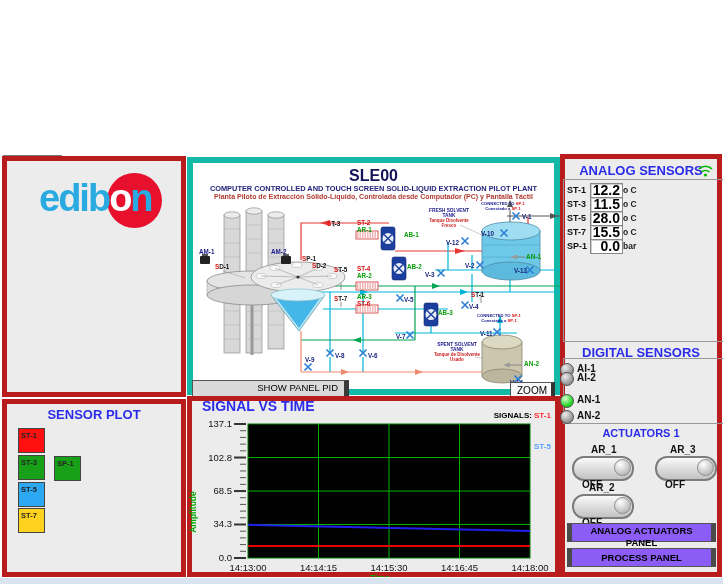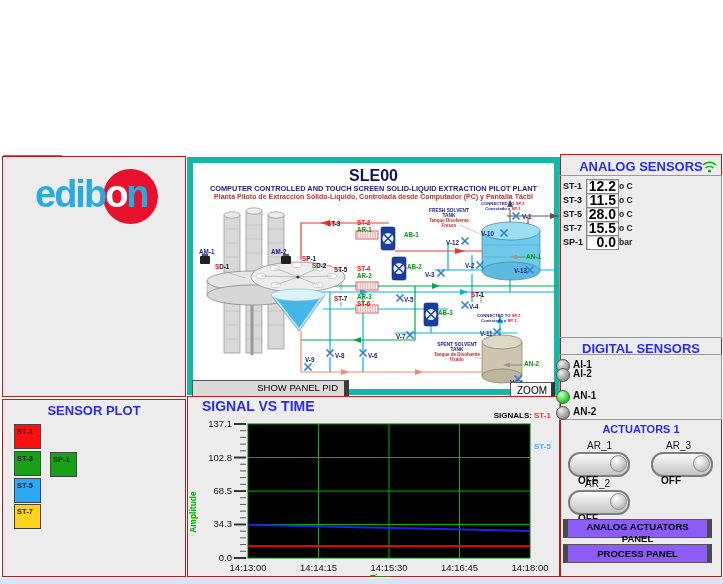--- a/index.html
+++ b/index.html
@@ -1,17 +1,17 @@
 <!DOCTYPE html>
 <html><head>
 <meta charset="utf-8">
 <style>
   html,body{margin:0;padding:0;background:#fff;font-family:"Liberation Sans",sans-serif;}
   #stage{position:relative;width:723px;height:584px;background:#fff;overflow:hidden;}
-  .panel{position:absolute;background:#ececec;border:1px solid #b91c1c;box-sizing:border-box;}
+  .panel{position:absolute;background:#ececec;border:5px solid #b91c1c;box-sizing:border-box;}
   .abs{position:absolute;box-sizing:border-box;}
   .bluetitle{color:#2b2bea;font-weight:bold;text-align:center;}
   
   #version{left:3px;top:155px;width:59px;height:15px;background:#ededed;border:1px solid #7a7a7a;
     font-size:10.5px;font-weight:bold;color:#111;text-align:center;line-height:14px;}
   
   #logo{left:26px;top:164px;width:156px;height:64px;}
   #logo .circle{position:absolute;left:76px;top:4px;width:55px;height:55px;border-radius:50%;background:#e8112d;}
   #logo .word{position:absolute;left:8px;top:8px;font-size:38px;font-weight:bold;letter-spacing:-2px;color:#29abe2;}
   #logo .word .o2{color:#ffffff;}
@@ -36,21 +36,21 @@
   .led{position:absolute;left:-4px;top:0;width:12px;height:12px;border-radius:50%;border:1px solid #555;
     background:radial-gradient(circle at 35% 30%, #ededed, #8a8a8a 75%);}
   .led.on{background:radial-gradient(circle at 35% 30%, #d6ffd0, #17cf17 70%);}
   .ledrow .lbl{position:absolute;left:13px;top:0;font-size:10px;font-weight:bold;color:#111;}
   
   .toggle{position:absolute;width:58px;height:21px;border:2px solid #7c7c7c;border-radius:12px;
     background:linear-gradient(#fafafa,#c2c2c2);}
   .toggle .txt{position:absolute;left:8px;top:3px;font-size:10px;font-weight:bold;color:#111;margin-top:18px;}
   .toggle .knob{position:absolute;right:1px;top:1px;width:17px;height:17px;border-radius:50%;
     background:radial-gradient(circle at 35% 30%,#ffffff,#b5b5b5 80%);border:1px solid #8c8c8c;box-sizing:border-box;}
-  .tlabel{position:absolute;font-size:10px;font-weight:normal;color:#111;}
+  .tlabel{position:absolute;font-size:10px;font-weight:bold;color:#111;}
   
   .chip{position:absolute;width:27px;height:25px;border:1px solid #444;font-size:7.5px;font-weight:bold;
     color:#222;line-height:10px;padding:2px 0 0 2px;box-sizing:border-box;}
   
   #sigtitle{left:202px;top:398px;width:170px;font-size:14px;text-align:left;}
   #strip{left:0;top:578px;width:723px;height:6px;background:#d9e4f0;position:absolute;}
   svg text{font-family:"Liberation Sans",sans-serif;}
 </style>
 </head>
 <body>

